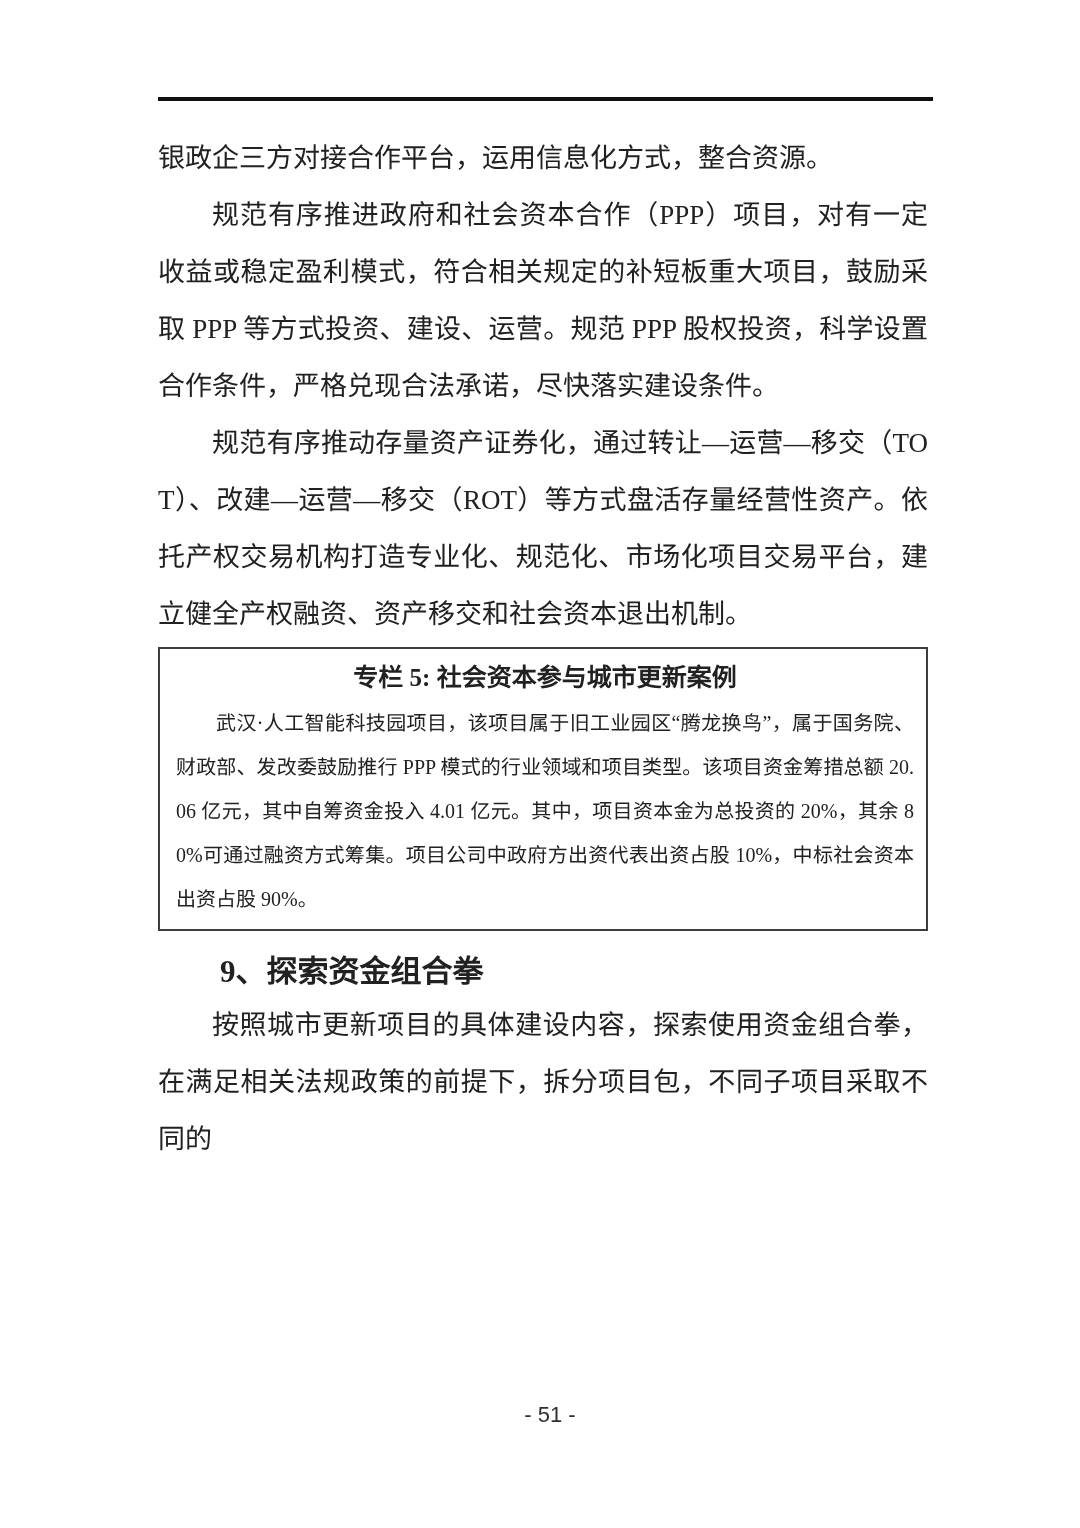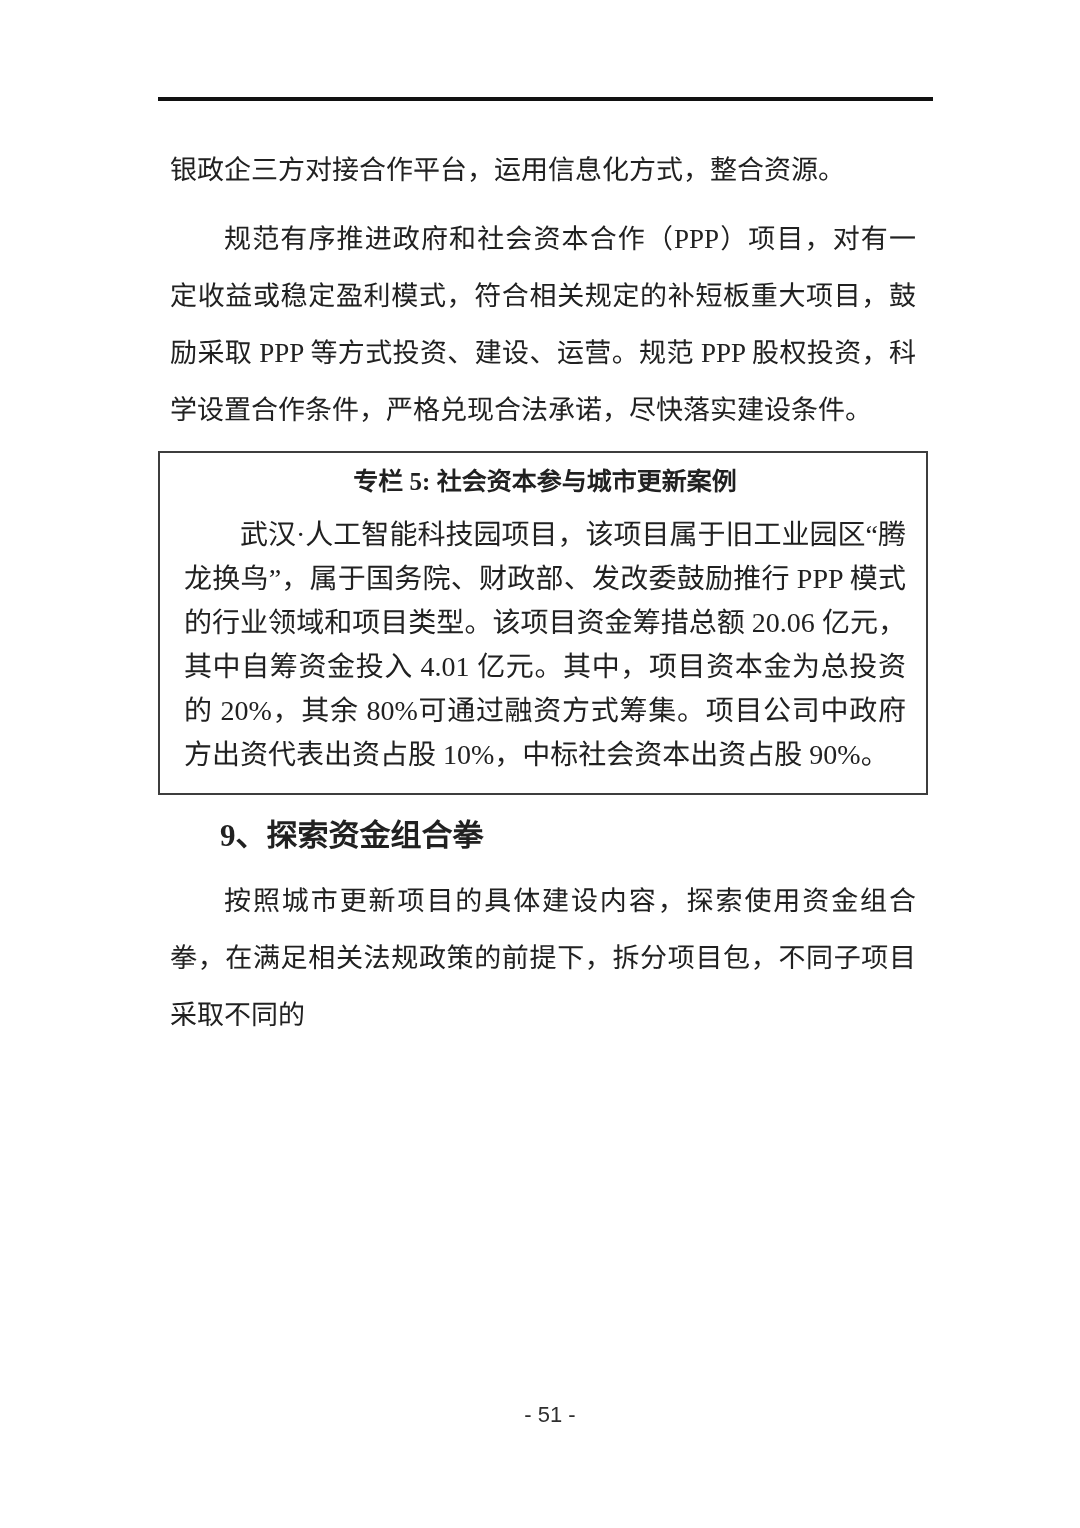--- a/index.html
+++ b/index.html
@@ -25,21 +25,21 @@
     height: 4px;
     background: var(--rule, #111111);
   }
   .content {
     position: absolute;
     left: 158px;
     top: 130px;
     width: 770px;
   }
   .para {
-    margin: 12px;
+    margin: 0;
     font-size: 27px;
     line-height: 57px;
     text-align: justify;
     text-justify: inter-ideograph;
     text-indent: 2em;
     word-break: break-all;
   }
   .para.no-indent {
     text-indent: 0;
   }
@@ -50,22 +50,22 @@
     padding: 6px 12px 8px 16px;
     background: var(--page-bg, #ffffff);
   }
   .callout-title {
     text-align: center;
     font-weight: bold;
     font-size: 25px;
     line-height: 46px;
   }
   .callout-body {
-    margin: 8px;
-    font-size: 28px;
+    margin: 0;
+    font-size: 20px;
     line-height: 44px;
     text-align: justify;
     text-justify: inter-ideograph;
     text-indent: 2em;
     word-break: break-all;
   }
   .heading {
     margin: 16px 0 0 0;
     font-size: 31px;
     font-weight: bold;
@@ -90,20 +90,21 @@
 <div class="page">
 
   <div class="header-rule"></div>
 
   <main class="content">
 
     <p class="para no-indent">银政企三方对接合作平台，运用信息化方式，整合资源。</p>
 
     <p class="para">规范有序推进政府和社会资本合作（PPP）项目，对有一定收益或稳定盈利模式，符合相关规定的补短板重大项目，鼓励采取 PPP 等方式投资、建设、运营。规范 PPP 股权投资，科学设置合作条件，严格兑现合法承诺，尽快落实建设条件。</p>
 
+    <p class="para">规范有序推动存量资产证券化，通过转让—运营—移交（TOT）、改建—运营—移交（ROT）等方式盘活存量经营性资产。依托产权交易机构打造专业化、规范化、市场化项目交易平台，建立健全产权融资、资产移交和社会资本退出机制。</p>
 
 
     <section class="callout">
       <div class="callout-title">专栏 5: 社会资本参与城市更新案例</div>
       <p class="callout-body">武汉·人工智能科技园项目，该项目属于旧工业园区“腾龙换鸟”，属于国务院、财政部、发改委鼓励推行 PPP 模式的行业领域和项目类型。该项目资金筹措总额 20.06 亿元，其中自筹资金投入 4.01 亿元。其中，项目资本金为总投资的 20%，其余 80%可通过融资方式筹集。项目公司中政府方出资代表出资占股 10%，中标社会资本出资占股 90%。</p>
     </section>
 
     <h2 class="heading">9、探索资金组合拳</h2>
 
     <p class="para">按照城市更新项目的具体建设内容，探索使用资金组合拳，在满足相关法规政策的前提下，拆分项目包，不同子项目采取不同的</p>

